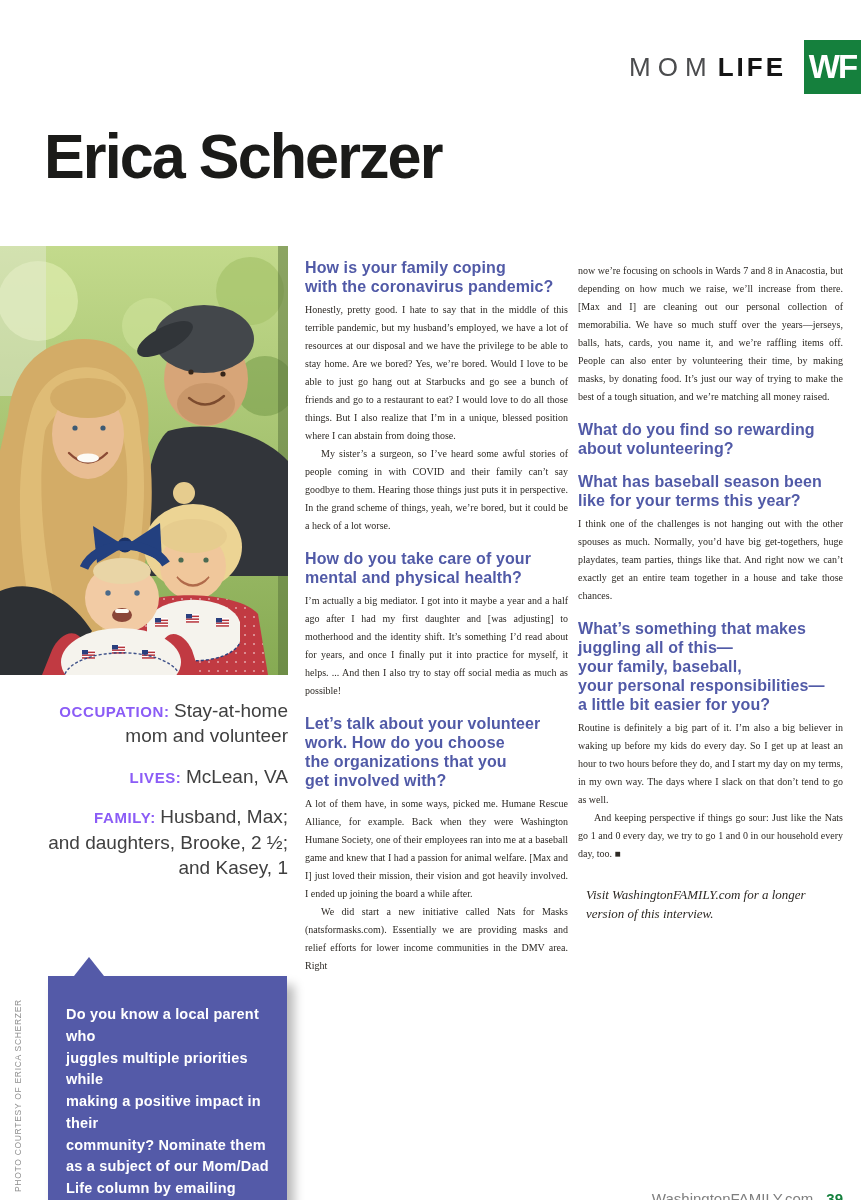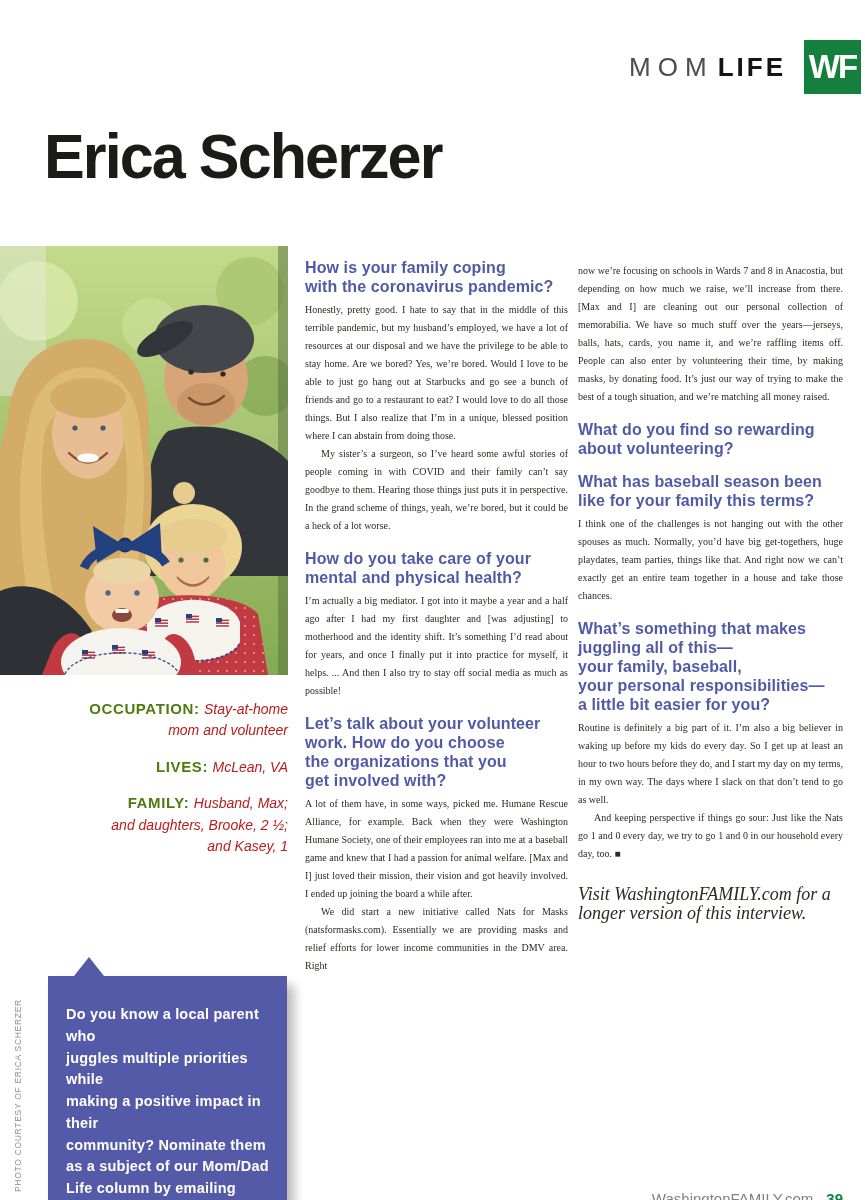--- a/index.html
+++ b/index.html
@@ -50,24 +50,24 @@
   .photo svg { display: block; }
 
   
   .info {
     position: absolute; left: 0; top: 698px; width: 288px;
     text-align: right;
   }
   .info-field { margin-bottom: 15px; line-height: 1.34; }
   .info-label {
     font-weight: 700; font-size: 15px; letter-spacing: 0.6px;
-    color: #4d7c0f;
+    color: #8b5cf6;
   }
   .info-value {
-    font-size: 14px; color: #b91c1c; white-space: pre-line; font-style: italic;
+    font-size: 19px; color: #404040; white-space: pre-line;
   }
 
   
   .callout {
     position: absolute; left: 48px; top: 976px; width: 239px;
     background: #545aa8; color: #ffffff;
     padding: 28px 14px 30px 18px;
     font-size: 14.5px; font-weight: 700; line-height: 1.5;
     letter-spacing: 0.2px;
     box-shadow: 7px 9px 10px rgba(0,0,0,0.28);
@@ -104,22 +104,23 @@
   }
   .body-p {
     font-family: "Liberation Serif", serif;
     font-size: 10px; line-height: 18px; color: #2d2924;
     text-align: justify; hyphens: auto; -webkit-hyphens: auto;
   }
   .body-p.indent { text-indent: 16px; }
   .cont-p { margin-top: 0; }
   .closing-note {
     font-family: "Liberation Serif", serif; font-style: italic;
-    font-size: 18px; line-height: 19px; color: #2d2924;
+    font-size: 13px; line-height: 19px; color: #2d2924;
     margin-top: 22px;
+    margin-left: 8px;
   }
 
   
   .footer {
     position: absolute; right: 22px; top: 1153px;
     display: flex; align-items: baseline; gap: 13px;
     font-size: 15px;
     margin-top: 37px;
   }
   .footer-site { color: #7f7f7f; }
@@ -271,21 +272,21 @@
   </div>
 
   <div class="col col-right">
     <p class="body-p cont-p">now we’re focusing on schools in Wards 7 and 8 in Anacostia, but depending on how much we raise, we’ll increase from there. [Max and I] are cleaning out our personal collection of memorabilia. We have so much stuff over the years—jerseys, balls, hats, cards, you name it, and we’re raffling items off. People can also enter by volunteering their time, by making masks, by donating food. It’s just our way of trying to make the best of a tough situation, and we’re matching all money raised.</p>
     <div class="qa">
       <div class="q">What do you find so rewarding
 about volunteering?</div>
     </div>
     <div class="qa">
       <div class="q">What has baseball season been
-like for your family this terms?</div>
+like for your terms this year?</div>
       <p class="body-p">I think one of the challenges is not hanging out with the other spouses as much. Normally, you’d have big get-togethers, huge playdates, team parties, things like that. And right now we can’t exactly get an entire team together in a house and take those chances.</p>
     </div>
     <div class="qa">
       <div class="q">What’s something that makes
 juggling all of this—
 your family, baseball,
 your personal responsibilities—
 a little bit easier for you?</div>
       <p class="body-p">Routine is definitely a big part of it. I’m also a big believer in waking up before my kids do every day. So I get up at least an hour to two hours before they do, and I start my day on my terms, in my own way. The days where I slack on that don’t tend to go as well.</p>
       <p class="body-p indent">And keeping perspective if things go sour: Just like the Nats go 1 and 0 every day, we try to go 1 and 0 in our household every day, too. ■</p>

